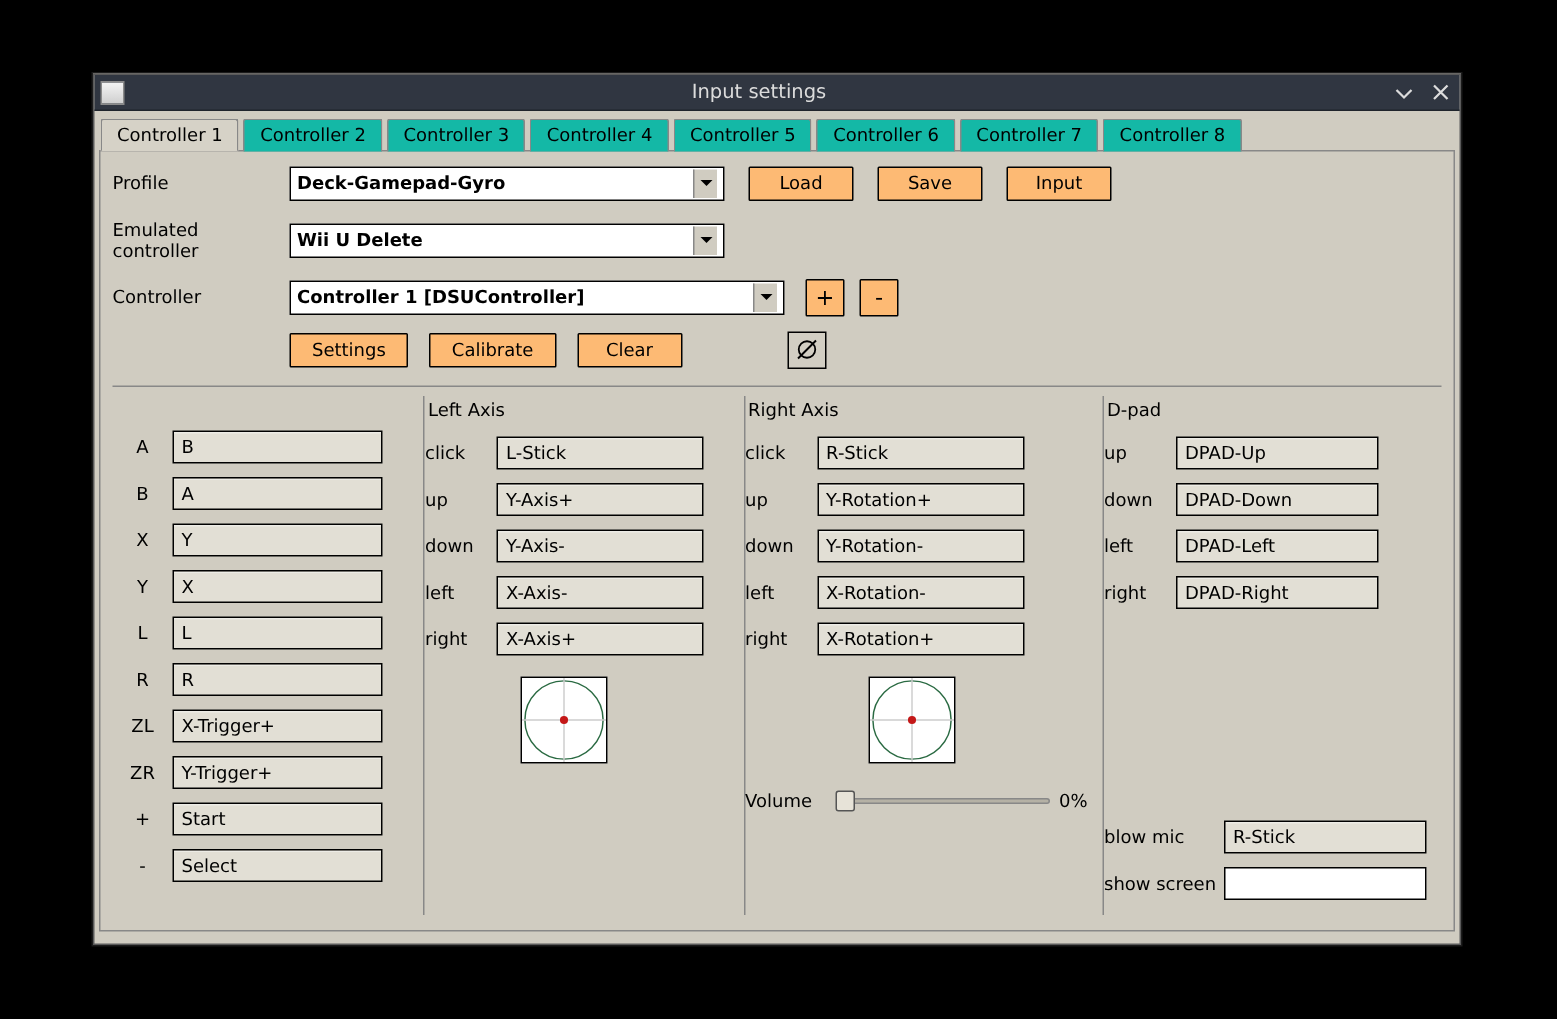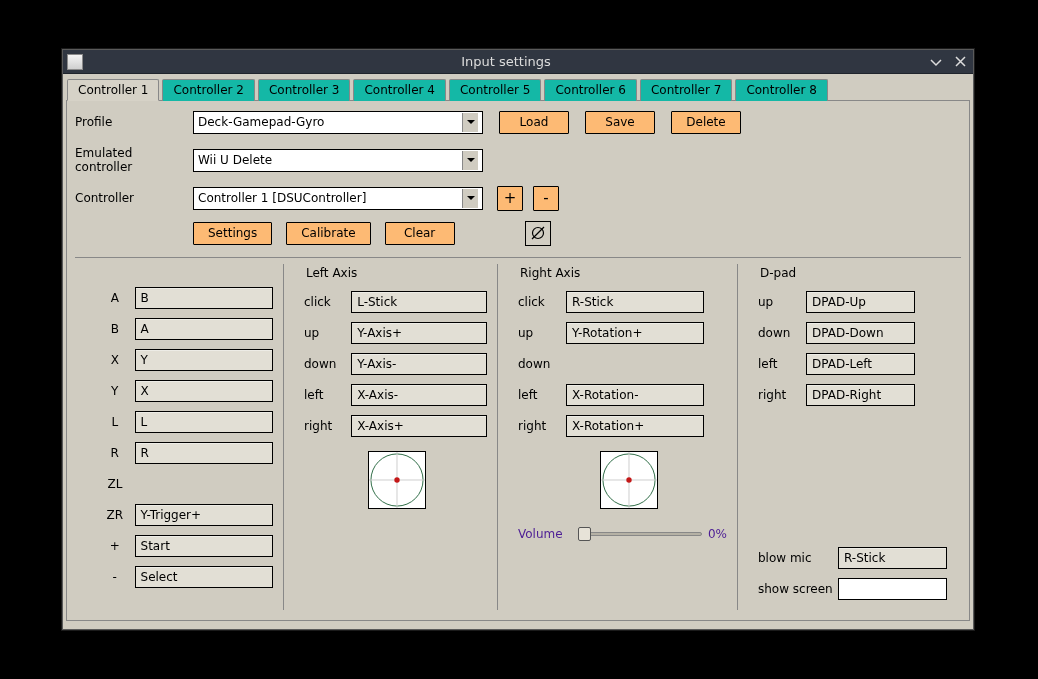--- a/index.html
+++ b/index.html
@@ -80,20 +80,21 @@
   .combo, input.text {
     height: 23px;
     border: 1px solid #000;
     background: #fff;
     padding: 0 4px;
     font: inherit;
   }
   .combo {
     display: flex; align-items: center; justify-content: space-between;
     cursor: pointer;
+    font-weight: bold;
   }
   .combo .arrow {
     width: 16px; height: 19px;
     background: #d0ccc1;
     border-left: 1px solid #888;
     display: flex; align-items: center; justify-content: center;
   }
   .combo .arrow::before { content: ""; border: 4px solid transparent; border-top-color: #000; margin-top: 4px; }
   .btn {
     height: 23px;
@@ -107,49 +108,49 @@
     text-align: center;
     display: inline-flex; align-items: center; justify-content: center;
   }
   .btn.small { min-width: 26px; padding: 0; width: 26px; height: 25px; font-size: 15px; }
   .btn-row { display: flex; gap: 14px; margin-left: 118px; margin-top: 6px; align-items: center; height: 28px;}
   hr.sep { border: none; border-top: 1px solid #888; margin: 10px 0 6px 0; }
   .panels {
     display: flex;
   }
   .panel {
-    padding: 0 10px 6px 20px;
+    padding: 0 10px 6px 0;
   }
   .panel + .panel { border-left: 1px solid #888; }
   .panel-title { font-weight: 500; margin: 2px 0 6px 2px; font-size: 12px; }
   .bind-row { display: flex; align-items: center; height: 31px; }
   .bind-label { width: 40px; text-align: center; }
   .p-right .bind-label, .p-left .bind-label, .p-dpad .bind-label { width: 48px; text-align: left; }
   .p-dpad .bind-label.wide { width: 80px; }
   .bind-field {
     height: 22px;
     border: 1px solid #000;
     background: #e2dfd5;
     padding: 0 5px;
     display: flex; align-items: center;
     box-shadow: inset 0 1px 0 rgba(255,255,255,.4);
     cursor: pointer;
   }
   .p-buttons .bind-field { width: 140px; }
   .p-left .bind-field, .p-right .bind-field { width: 138px; }
-  .p-dpad .bind-field { width: 109px; }
+  .p-dpad .bind-field { width: 135px; }
   .stick-preview {
     width: 58px; height: 58px;
     background: #fff;
     border: 1px solid #000;
     margin: 10px 0 0 64px;
     position: relative;
   }
   .stick-preview svg { position: absolute; inset: 0; }
-  .vol-row { display: flex; align-items: center; margin-top: 18px; color: #4c1d95; font-size: 12px; }
+  .vol-row { display: flex; align-items: center; margin-top: 18px; color: #000000; font-size: 12px; }
   .vol-row .vlbl { width: 56px; }
   .slider-track {
     flex: 1; height: 4px; background: #b5b1a5; border: 1px solid #888; border-radius: 2px;
     position: relative; margin: 0 6px;
   }
   .slider-thumb {
     position: absolute; left: -3px; top: -6px;
     width: 13px; height: 14px;
     background: #e7e3d8; border: 1px solid #555; border-radius: 2px;
   }
@@ -200,34 +201,34 @@
         <span class="lbl">Profile</span>
         <div class="combo" style="width:290px">
           <span>Deck-Gamepad-Gyro</span>
           <span class="arrow"></span>
         </div>
         <span style="width:16px"></span>
         <button class="btn">Load</button>
         <span style="width:16px"></span>
         <button class="btn">Save</button>
         <span style="width:16px"></span>
-        <button class="btn">Delete</button>
+        <button class="btn">Input</button>
       </div>
 
       <div class="form-row" style="margin-top:8px">
         <span class="lbl">Emulated controller</span>
         <div class="combo" style="width:290px">
           <span>Wii U Delete</span>
           <span class="arrow"></span>
         </div>
       </div>
 
       <div class="form-row" style="margin-top:8px">
         <span class="lbl">Controller</span>
-        <div class="combo" style="width:290px">
+        <div class="combo" style="width:330px">
           <span>Controller 1 [DSUController]</span>
           <span class="arrow"></span>
         </div>
         <span style="width:14px"></span>
         <button class="btn small">+</button>
         <span style="width:10px"></span>
         <button class="btn small">-</button>
       </div>
 
       <div class="btn-row">
@@ -280,20 +281,23 @@
                 </div>
               </div>
               <div class="bind-row">
                 <span class="bind-label">R</span>
                 <div class="bind-field">
                   <span>R</span>
                 </div>
               </div>
               <div class="bind-row">
                 <span class="bind-label">ZL</span>
+                <div class="bind-field">
+                  <span>X-Trigger+</span>
+                </div>
               </div>
               <div class="bind-row">
                 <span class="bind-label">ZR</span>
                 <div class="bind-field">
                   <span>Y-Trigger+</span>
                 </div>
               </div>
               <div class="bind-row">
                 <span class="bind-label">+</span>
                 <div class="bind-field">
@@ -363,20 +367,23 @@
                 </div>
               </div>
               <div class="bind-row">
                 <span class="bind-label">up</span>
                 <div class="bind-field">
                   <span>Y-Rotation+</span>
                 </div>
               </div>
               <div class="bind-row">
                 <span class="bind-label">down</span>
+                <div class="bind-field">
+                  <span>Y-Rotation-</span>
+                </div>
               </div>
               <div class="bind-row">
                 <span class="bind-label">left</span>
                 <div class="bind-field">
                   <span>X-Rotation-</span>
                 </div>
               </div>
               <div class="bind-row">
                 <span class="bind-label">right</span>
                 <div class="bind-field">

